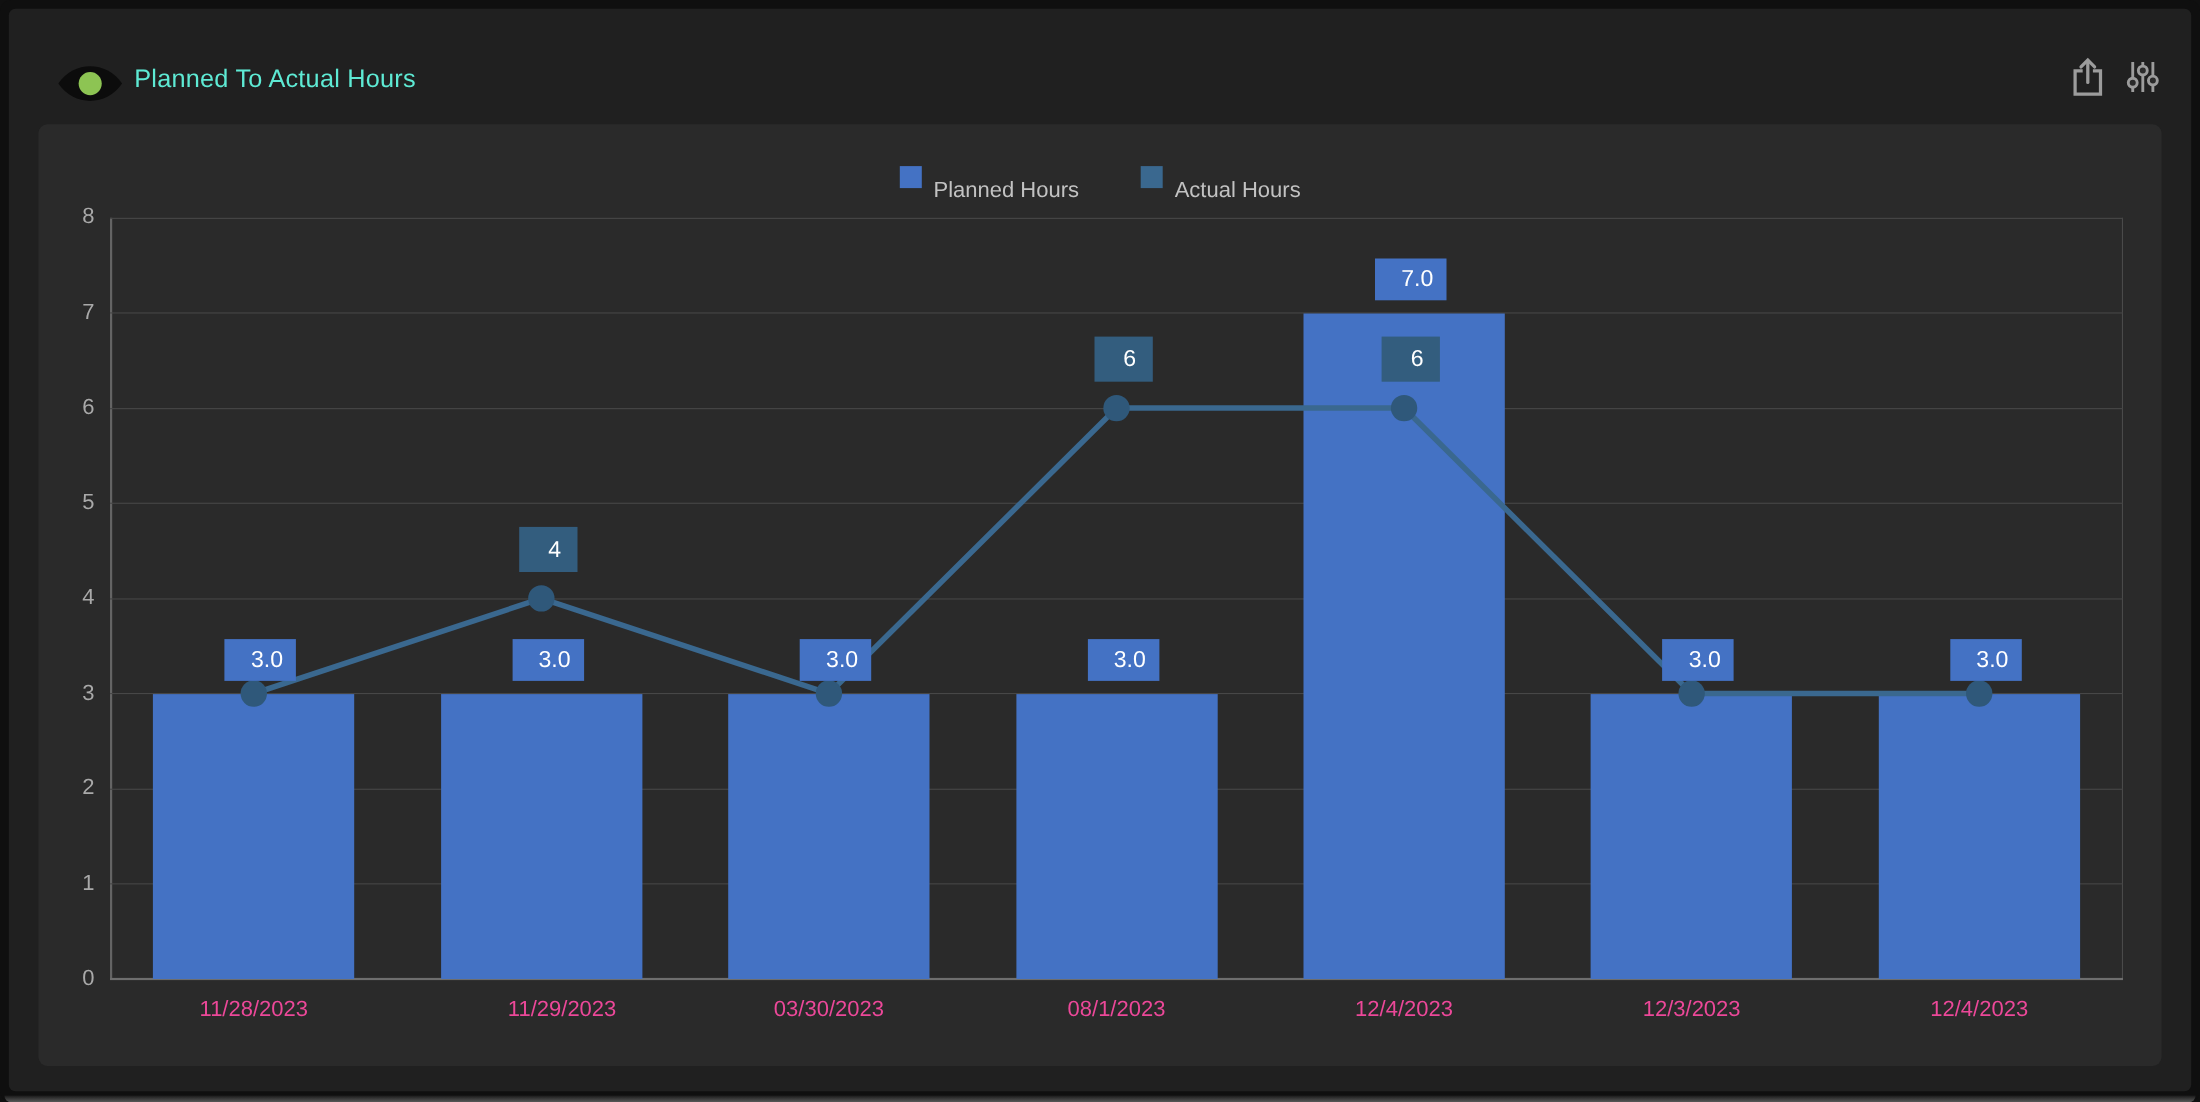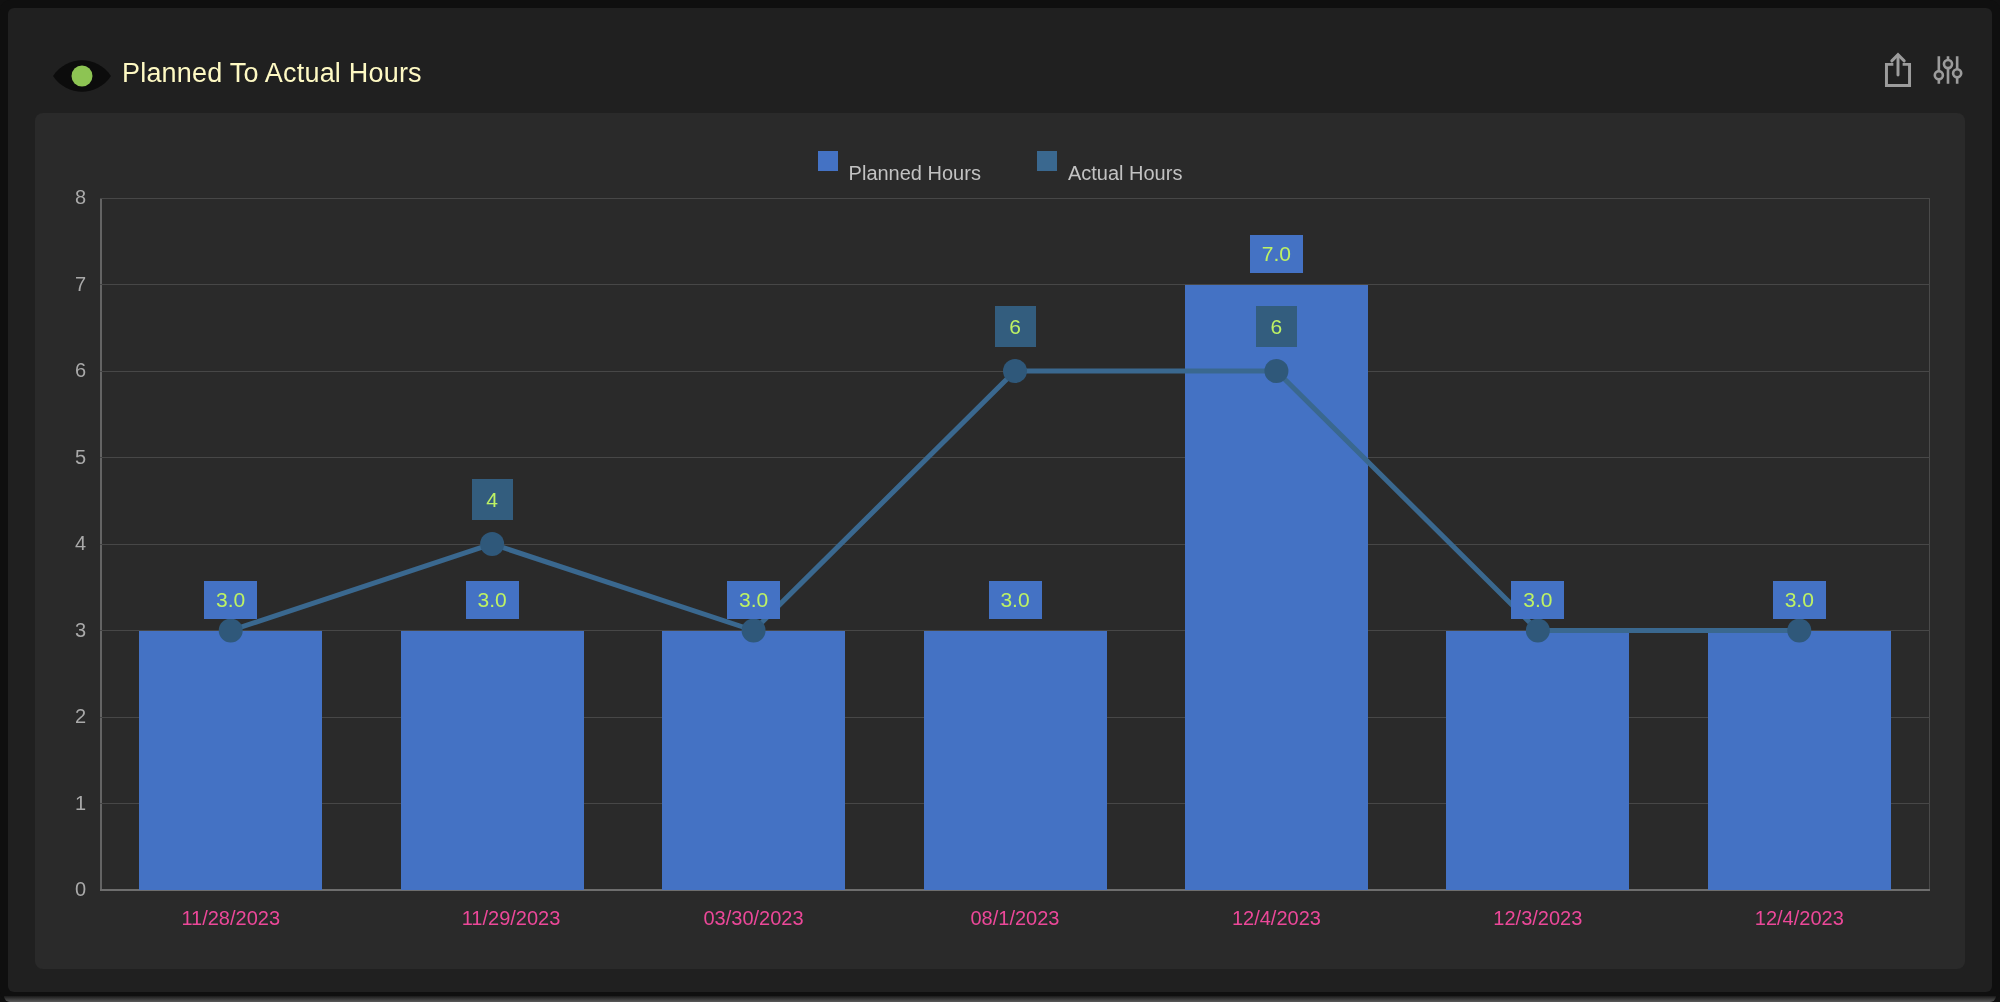--- a/index.html
+++ b/index.html
@@ -7,21 +7,21 @@
        font-family:"Liberation Sans","DejaVu Sans",sans-serif;}
   .frame{position:absolute;inset:0;background:#0f0f0f;border-radius:10px;}
   .frame-bottom-strip{position:absolute;left:4px;right:4px;bottom:0;height:6px;
        background:linear-gradient(#1a1a1a,#5a5a5a);border-radius:0 0 8px 8px;}
   .window{position:absolute;left:8px;top:8px;right:8px;bottom:10px;
        background:#202020;border-radius:6px;}
 
   
   .header{position:absolute;left:0;top:0;right:0;height:105px;}
   .eye-wrap{position:absolute;left:42px;top:42px;width:64px;height:52px;}
-  .page-title{position:absolute;left:114px;top:50px;font-size:27px;color:#fef9c3;
+  .page-title{position:absolute;left:114px;top:50px;font-size:23px;color:#5eead4;
        letter-spacing:.2px;white-space:nowrap;}
   .hdr-icon{position:absolute;top:43px;width:34px;height:38px;cursor:pointer;}
   .hdr-icon.share{left:1873px;}
   .hdr-icon.sliders{left:1924px;top:45px;}
 
   
   .panel{position:absolute;left:27px;top:105px;width:1930px;height:856px;
        background:#2a2a2a;border-radius:8px;}
 
   .legend{position:absolute;left:0;top:36px;width:100%;height:24px;
@@ -33,21 +33,21 @@
   .plot{position:absolute;left:65px;top:85px;width:1830px;height:692px;}
   .gridline{position:absolute;left:0;width:100%;height:1px;background:#474747;}
   .gridline.baseline{height:2px;background:#6e6e6e;}
   .axis-left{position:absolute;left:0;top:0;width:2px;height:100%;background:#646464;}
   .axis-right{position:absolute;right:0;top:0;width:1px;height:100%;background:#4a4a4a;}
 
   .bar{position:absolute;}
   .line-svg{position:absolute;left:0;top:0;overflow:visible;}
 
   .dlabel{position:absolute;display:flex;align-items:center;justify-content:center;
-       color:#bef264;font-size:21px;}
+       color:#ffffff;font-size:21px;padding-left:12px;}
   .ytick{position:absolute;width:44px;text-align:right;font-size:20px;color:#a9a9a9;}
   .xtick{position:absolute;width:220px;text-align:center;font-size:20px;color:#ec4899;
        white-space:nowrap;}
 </style>
 </head>
 <body>
 
 <div class="frame">
   <div class="window">
 

